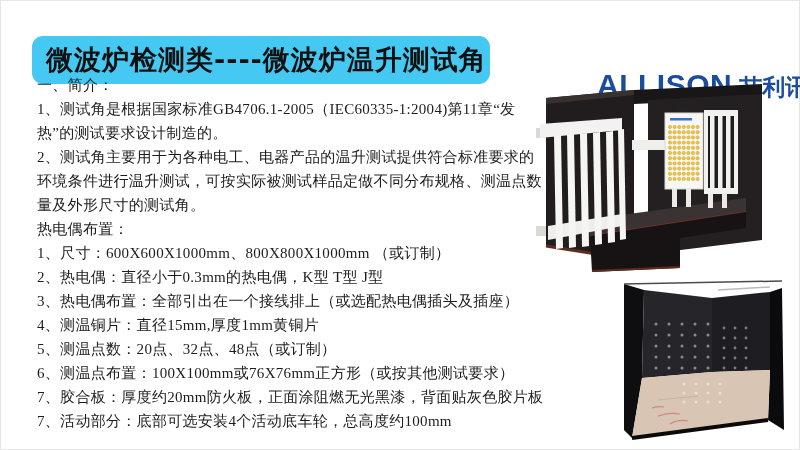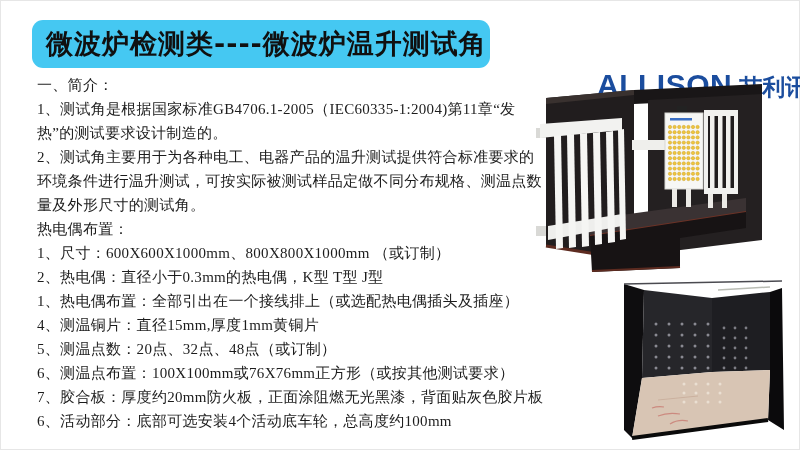--- a/index.html
+++ b/index.html
@@ -2,21 +2,21 @@
 <html><head>
 <meta charset="utf-8">
 <style>
   html,body { margin:0; padding:0; }
   body { width:800px; height:450px; background:#f4f4f4; font-family:"Liberation Serif", serif; }
   .page {
     position:relative; width:800px; height:450px; background:#ffffff;
     overflow:hidden; box-shadow: inset 0 0 0 1px #e6e6e6;
   }
   .banner {
-    position:absolute; left:32px; top:20px; width:458px; height:48px;
+    position:absolute; left:32px; top:36px; width:458px; height:48px;
     background:#45C8F2; border-radius:11px;
     display:flex; align-items:center; padding-left:14px; box-sizing:border-box;
   }
   .banner-text {
     font-family:"DejaVu Serif", serif; font-weight:bold; font-size:27px;
     color:#101010; letter-spacing:1px; white-space:nowrap;
   }
   .logo {
     position:absolute; left:597px; top:35px; color:#1B4D9E;
     display:flex; align-items:baseline; white-space:nowrap;
@@ -48,26 +48,26 @@
     <span class="logo-reg">®</span>
   </div>
 
   <div class="content">
     <p class="line">一、简介：</p>
     <p class="line">1、测试角是根据国家标准GB4706.1-2005（IEC60335-1:2004)第11章“发热”的测试要求设计制造的。</p>
     <p class="line">2、测试角主要用于为各种电工、电器产品的温升测试提供符合标准要求的环境条件进行温升测试，可按实际被测试样品定做不同分布规格、测温点数量及外形尺寸的测试角。</p>
     <p class="line">热电偶布置：</p>
     <p class="line">1、尺寸：600X600X1000mm、800X800X1000mm （或订制）</p>
     <p class="line">2、热电偶：直径小于0.3mm的热电偶，K型 T型 J型</p>
-    <p class="line">1、热电偶布置：全部引出在一个接线排上（或选配热电偶插头及插座）</p>
+    <p class="line">3、热电偶布置：全部引出在一个接线排上（或选配热电偶插头及插座）</p>
     <p class="line">4、测温铜片：直径15mm,厚度1mm黄铜片</p>
     <p class="line">5、测温点数：20点、32点、48点（或订制）</p>
     <p class="line">6、测温点布置：100X100mm或76X76mm正方形（或按其他测试要求）</p>
     <p class="line">7、胶合板：厚度约20mm防火板，正面涂阻燃无光黑漆，背面贴灰色胶片板</p>
-    <p class="line">6、活动部分：底部可选安装4个活动底车轮，总高度约100mm</p>
+    <p class="line">7、活动部分：底部可选安装4个活动底车轮，总高度约100mm</p>
   </div>
 
   <div class="photo photo-top">
     <svg width="270" height="200" viewBox="0 0 270 200" xmlns="http://www.w3.org/2000/svg">
 
       <polygon points="16,20 104,12 104,182 16,168" fill="#211d1e"></polygon>
       <polygon points="16,20 104,12 104,17 16,26" fill="#39312f"></polygon>
       <polyline points="16,168 104,182" stroke="#5d2b20" stroke-width="3" fill="none"></polyline>
 
       <polygon points="104,12 232,6 232,20 104,26" fill="#191617"></polygon>

